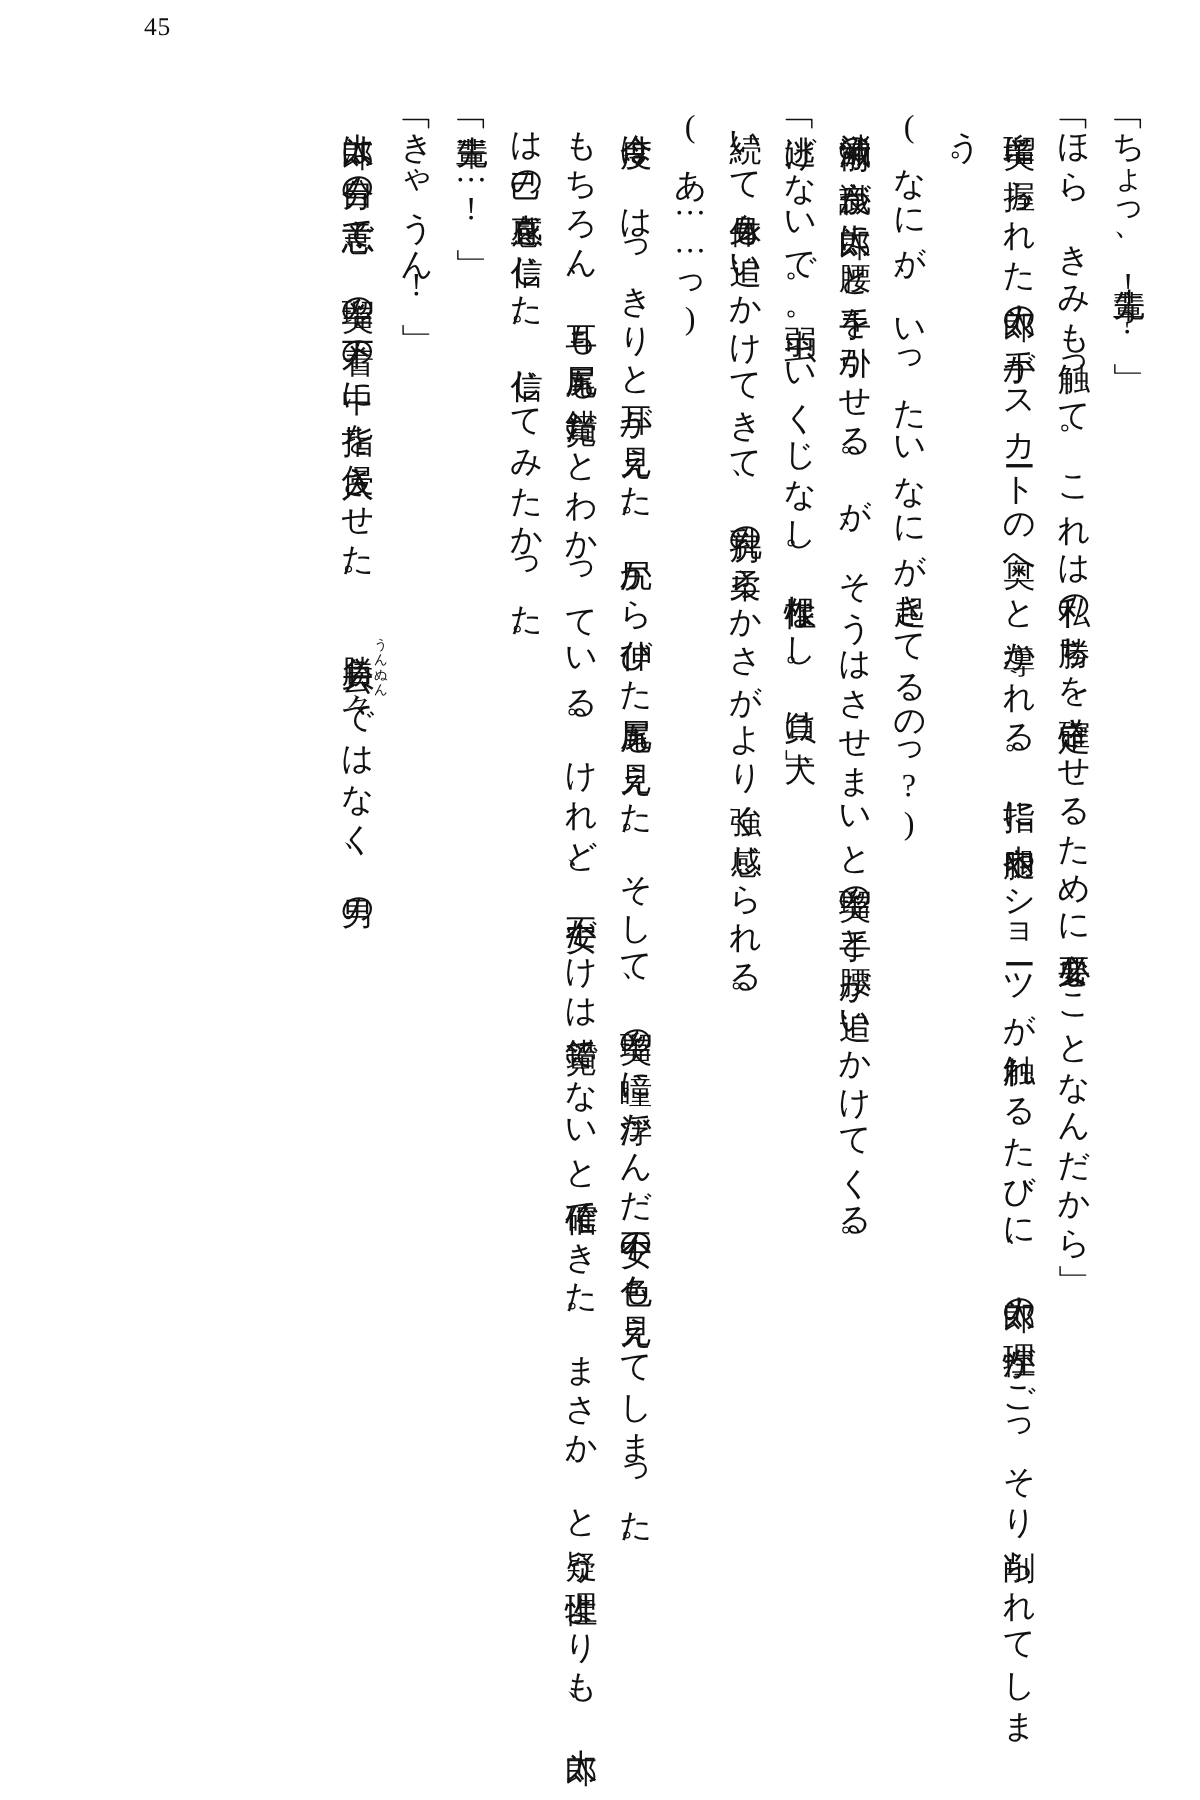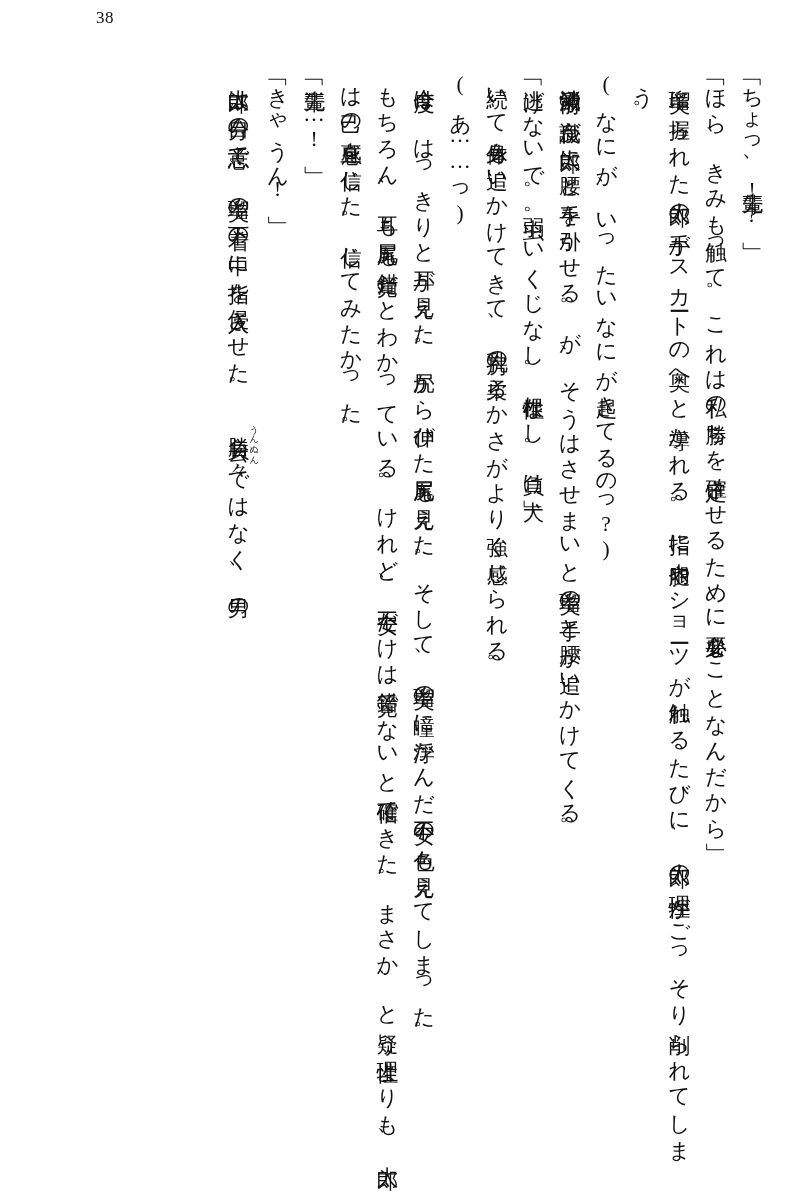--- a/index.html
+++ b/index.html
@@ -54,21 +54,21 @@
     font-size: 9px;
     letter-spacing: 0px;
     line-height: 1;
   }
 </style>
 </head>
 <body>
 
 <div class="page">
 
-  <div class="page-number">38</div>
+  <div class="page-number">45</div>
 
   <div class="text-block">
     <p>「ちょっ、先輩!?」</p>
     <p>「ほら、きみも触って。これは私の勝ちを確定させるために必要なことなんだから」</p>
     <p>瑠美に握られた太郎の手がスカートの奥へと導かれる。指に内腿やショーツが触れるたびに、太郎の理性がごっそり削られてしまう。</p>
     <p>(なにが、いったいなにが起きてるのっ?)</p>
     <p>消滅寸前の良識が太郎に腰と手を引かせる。が、そうはさせまいと瑠美の手と腰が追いかけてくる。</p>
     <p>「逃げないで。弱虫。いくじなし。根性なし。負け犬」</p>
     <p>続いて身体も追いかけてきて、乳房の柔らかさがより強く感じられる。</p>
     <p>(あ……っ)</p>

